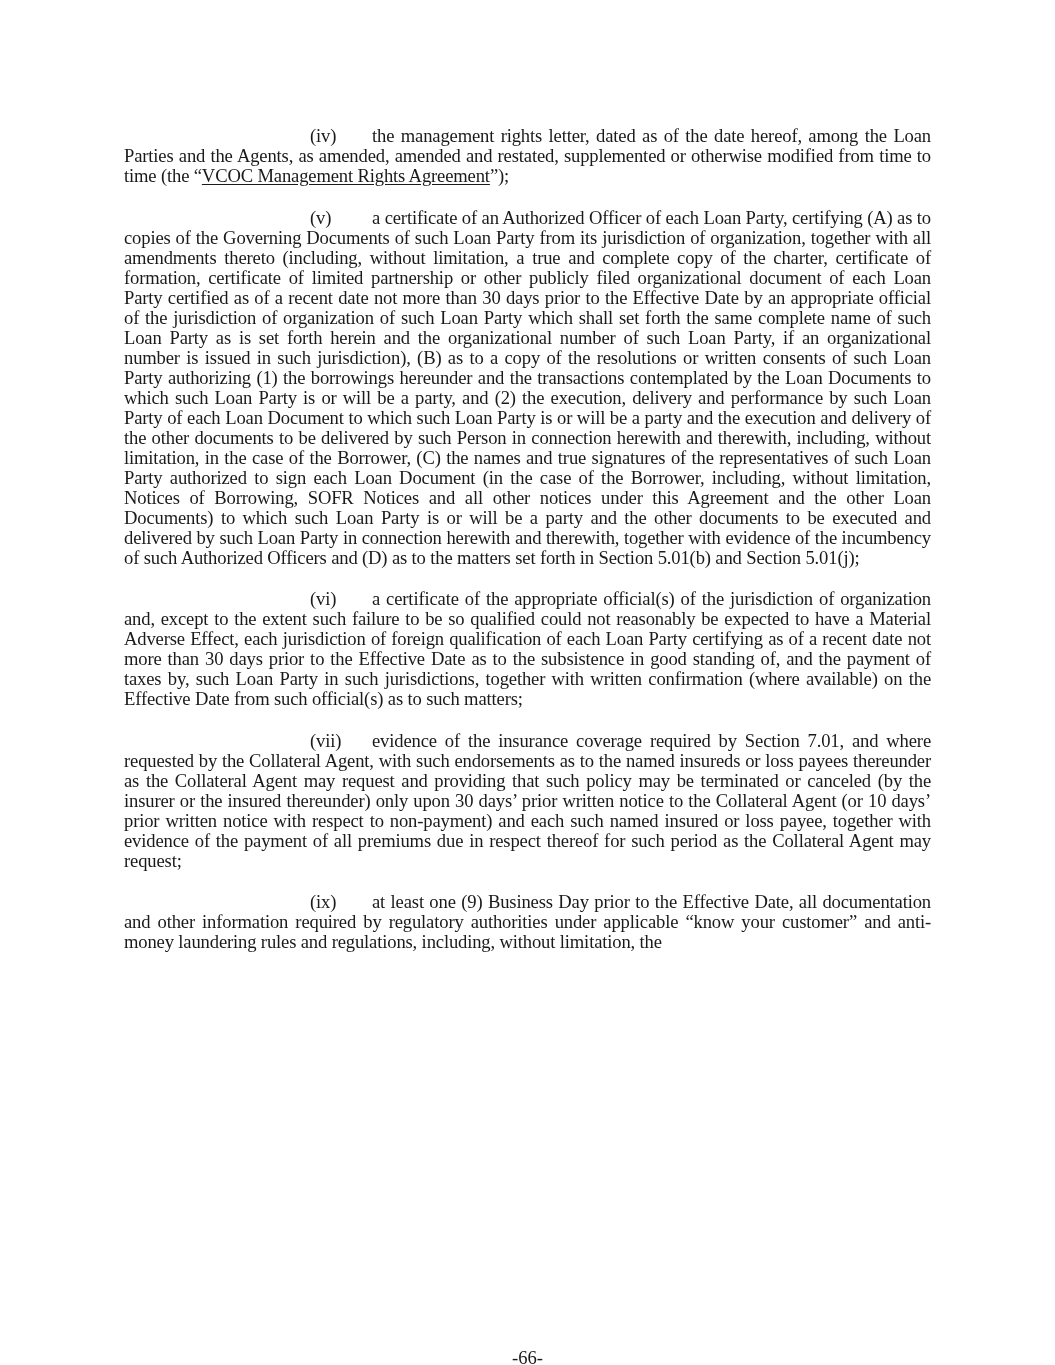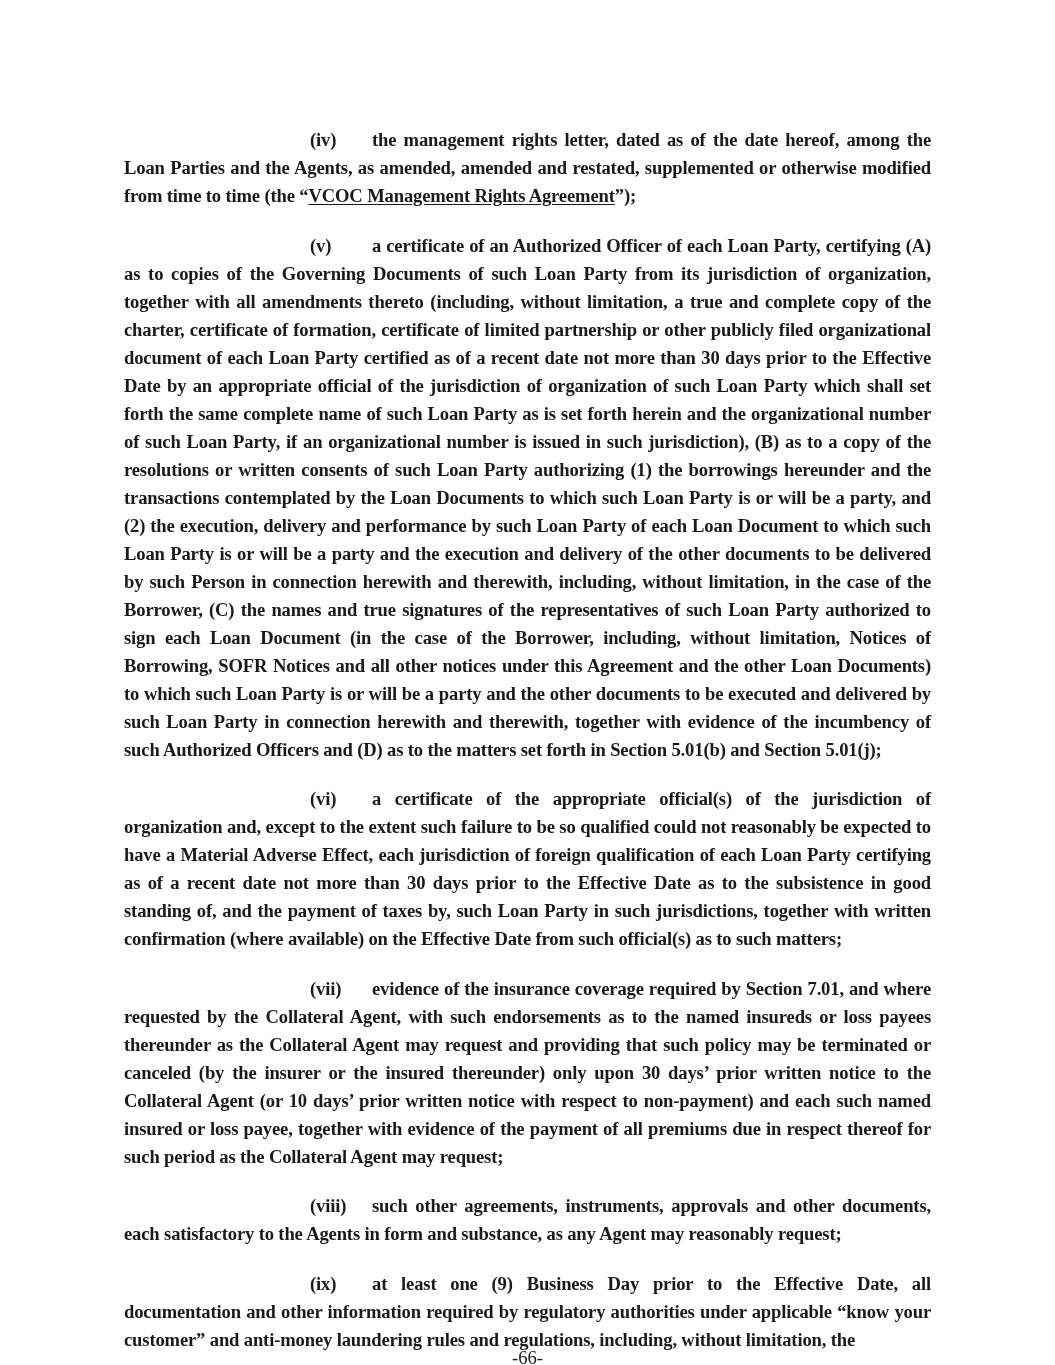--- a/index.html
+++ b/index.html
@@ -16,25 +16,24 @@
     color: #1a1a1a;
   }
   .page {
     position: absolute;
     left: 124px;
     top: 126px;
     width: 807px;
   }
   .para {
     font-size: 18.6px;
-    line-height: 28px;
+    line-height: 20px;
     text-align: justify;
     margin: 0 0 21.5px 0;
     letter-spacing: -0.15px;
-    font-weight: bold;
   }
   .para .lead {
     display: inline-block;
     width: 62px;
     margin-left: 186px;
   }
   .defined-term {
     text-decoration: underline;
     text-underline-offset: 2px;
   }
@@ -54,19 +53,18 @@
 <div class="page">
 
   <p class="para"><span class="lead">(iv)</span><span>the management rights letter, dated as of the date hereof, among the Loan Parties and the Agents, as amended, amended and restated, supplemented or otherwise modified from time to time (the “</span><span class="defined-term">VCOC Management Rights Agreement</span><span>”);</span></p>
 
   <p class="para"><span class="lead">(v)</span><span>a certificate of an Authorized Officer of each Loan Party, certifying (A) as to copies of the Governing Documents of such Loan Party from its jurisdiction of organization, together with all amendments thereto (including, without limitation, a true and complete copy of the charter, certificate of formation, certificate of limited partnership or other publicly filed organizational document of each Loan Party certified as of a recent date not more than 30 days prior to the Effective Date by an appropriate official of the jurisdiction of organization of such Loan Party which shall set forth the same complete name of such Loan Party as is set forth herein and the organizational number of such Loan Party, if an organizational number is issued in such jurisdiction), (B) as to a copy of the resolutions or written consents of such Loan Party authorizing (1) the borrowings hereunder and the transactions contemplated by the Loan Documents to which such Loan Party is or will be a party, and (2) the execution, delivery and performance by such Loan Party of each Loan Document to which such Loan Party is or will be a party and the execution and delivery of the other documents to be delivered by such Person in connection herewith and therewith, including, without limitation, in the case of the Borrower, (C) the names and true signatures of the representatives of such Loan Party authorized to sign each Loan Document (in the case of the Borrower, including, without limitation, Notices of Borrowing, SOFR Notices and all other notices under this Agreement and the other Loan Documents) to which such Loan Party is or will be a party and the other documents to be executed and delivered by such Loan Party in connection herewith and therewith, together with evidence of the incumbency of such Authorized Officers and (D) as to the matters set forth in Section 5.01(b) and Section 5.01(j);</span></p>
 
   <p class="para"><span class="lead">(vi)</span><span>a certificate of the appropriate official(s) of the jurisdiction of organization and, except to the extent such failure to be so qualified could not reasonably be expected to have a Material Adverse Effect, each jurisdiction of foreign qualification of each Loan Party certifying as of a recent date not more than 30 days prior to the Effective Date as to the subsistence in good standing of, and the payment of taxes by, such Loan Party in such jurisdictions, together with written confirmation (where available) on the Effective Date from such official(s) as to such matters;</span></p>
 
   <p class="para"><span class="lead">(vii)</span><span>evidence of the insurance coverage required by Section 7.01, and where requested by the Collateral Agent, with such endorsements as to the named insureds or loss payees thereunder as the Collateral Agent may request and providing that such policy may be terminated or canceled (by the insurer or the insured thereunder) only upon 30 days’ prior written notice to the Collateral Agent (or 10 days’ prior written notice with respect to non-payment) and each such named insured or loss payee, together with evidence of the payment of all premiums due in respect thereof for such period as the Collateral Agent may request;</span></p>
 
-  <p class="para"><span class="lead">(viii)</span><span>such other agreements, instruments, approvals and other documents, each satisfactory to the Agents in form and substance, as any Agent may reasonably request;</span></p>
 
   <p class="para"><span class="lead">(ix)</span><span>at least one (9) Business Day prior to the Effective Date, all documentation and other information required by regulatory authorities under applicable “know your customer” and anti-money laundering rules and regulations, including, without limitation, the</span></p>
 
 </div>
 
 <div class="page-number">-66-</div>
 
 </body></html>

